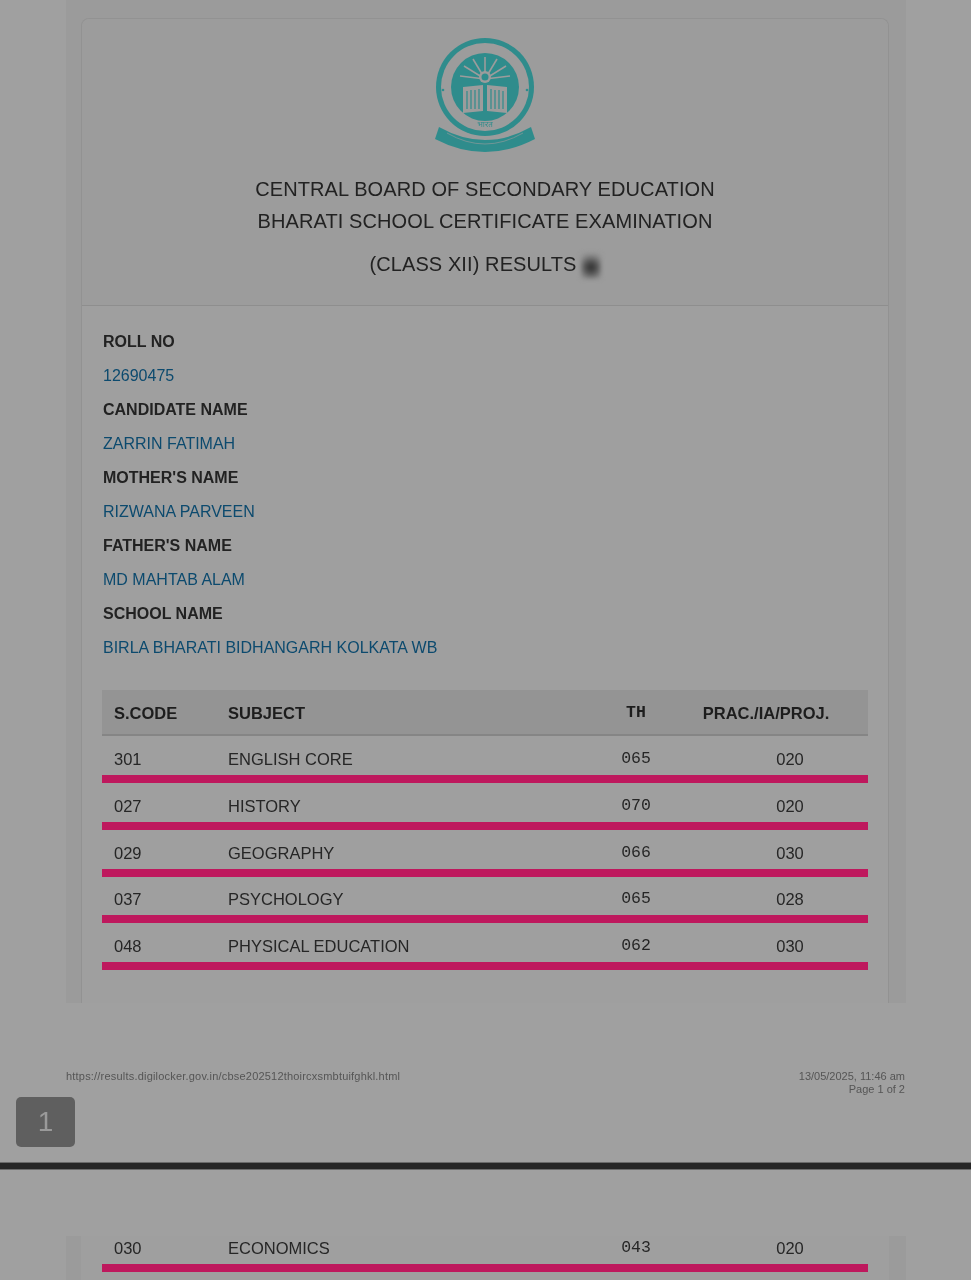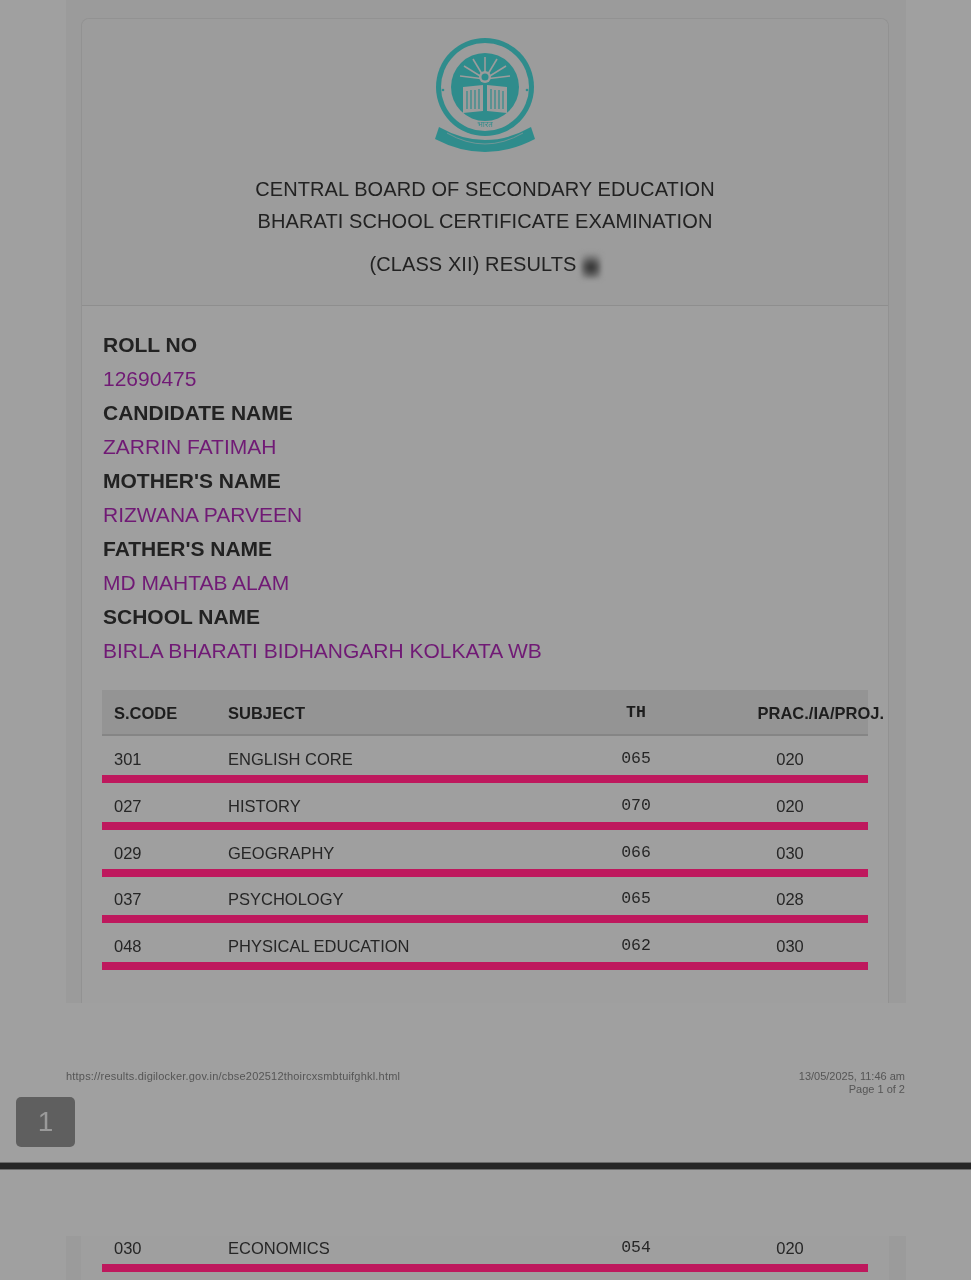--- a/index.html
+++ b/index.html
@@ -72,24 +72,24 @@
       height: 26px;
       vertical-align: middle;
       margin-left: 4px;
       background: radial-gradient(circle at 50% 55%, #2a2a2a 0%, #555 35%, #8a8a8a 70%, rgba(160,160,160,0) 100%);
       filter: blur(2px);
     }
 
     .field-label, .field-value {
       position: absolute;
       left: 103px;
-      font-size: 21px;
+      font-size: 16px;
     }
     .field-label { font-weight: bold; color: #222; }
-    .field-value { color: #701a75; }
+    .field-value { color: #0c4a6e; }
 
     
     .table {
       position: absolute;
       left: 102px;
       width: 766px;
     }
     .thead {
       position: absolute;
       left: 0;
@@ -104,21 +104,21 @@
       position: absolute;
       font-size: 16.5px;
       line-height: 20px;
     }
     .th { font-weight: bold; color: #1d1d1d; top: 13px; }
     .td { color: #262626; top: 13px; }
     .c-code { left: 12px; }
     .c-subj { left: 126px; }
     .c-th   { left: 504px; width: 60px; text-align: center; font-family: Liberation Mono, monospace; }
     .c-prac { left: 614px; width: 148px; text-align: center; }
-    .th.c-prac { left: 632px; text-align: right; width: 150px; }
+    .th.c-prac { left: 589px; text-align: center; width: 150px; }
     .tr {
       position: absolute;
       left: 0;
       width: 100%;
       height: 47px;
       border-bottom: 8px solid #be185d;
       box-sizing: border-box;
     }
 
     .footer-url {
@@ -295,16 +295,16 @@
 <div class="page-badge">1</div>
 
 <div class="page-sep"></div>
 
 <div class="page2-band"></div>
 <div class="page2-card"></div>
 <div class="table" style="top:1225px; height:55px;">
   <div class="tr" style="top:0px">
     <div class="td c-code">030</div>
     <div class="td c-subj">ECONOMICS</div>
-    <div class="td c-th">054</div>
+    <div class="td c-th">043</div>
     <div class="td c-prac">020</div>
   </div>
 </div>
 
 </body></html>

